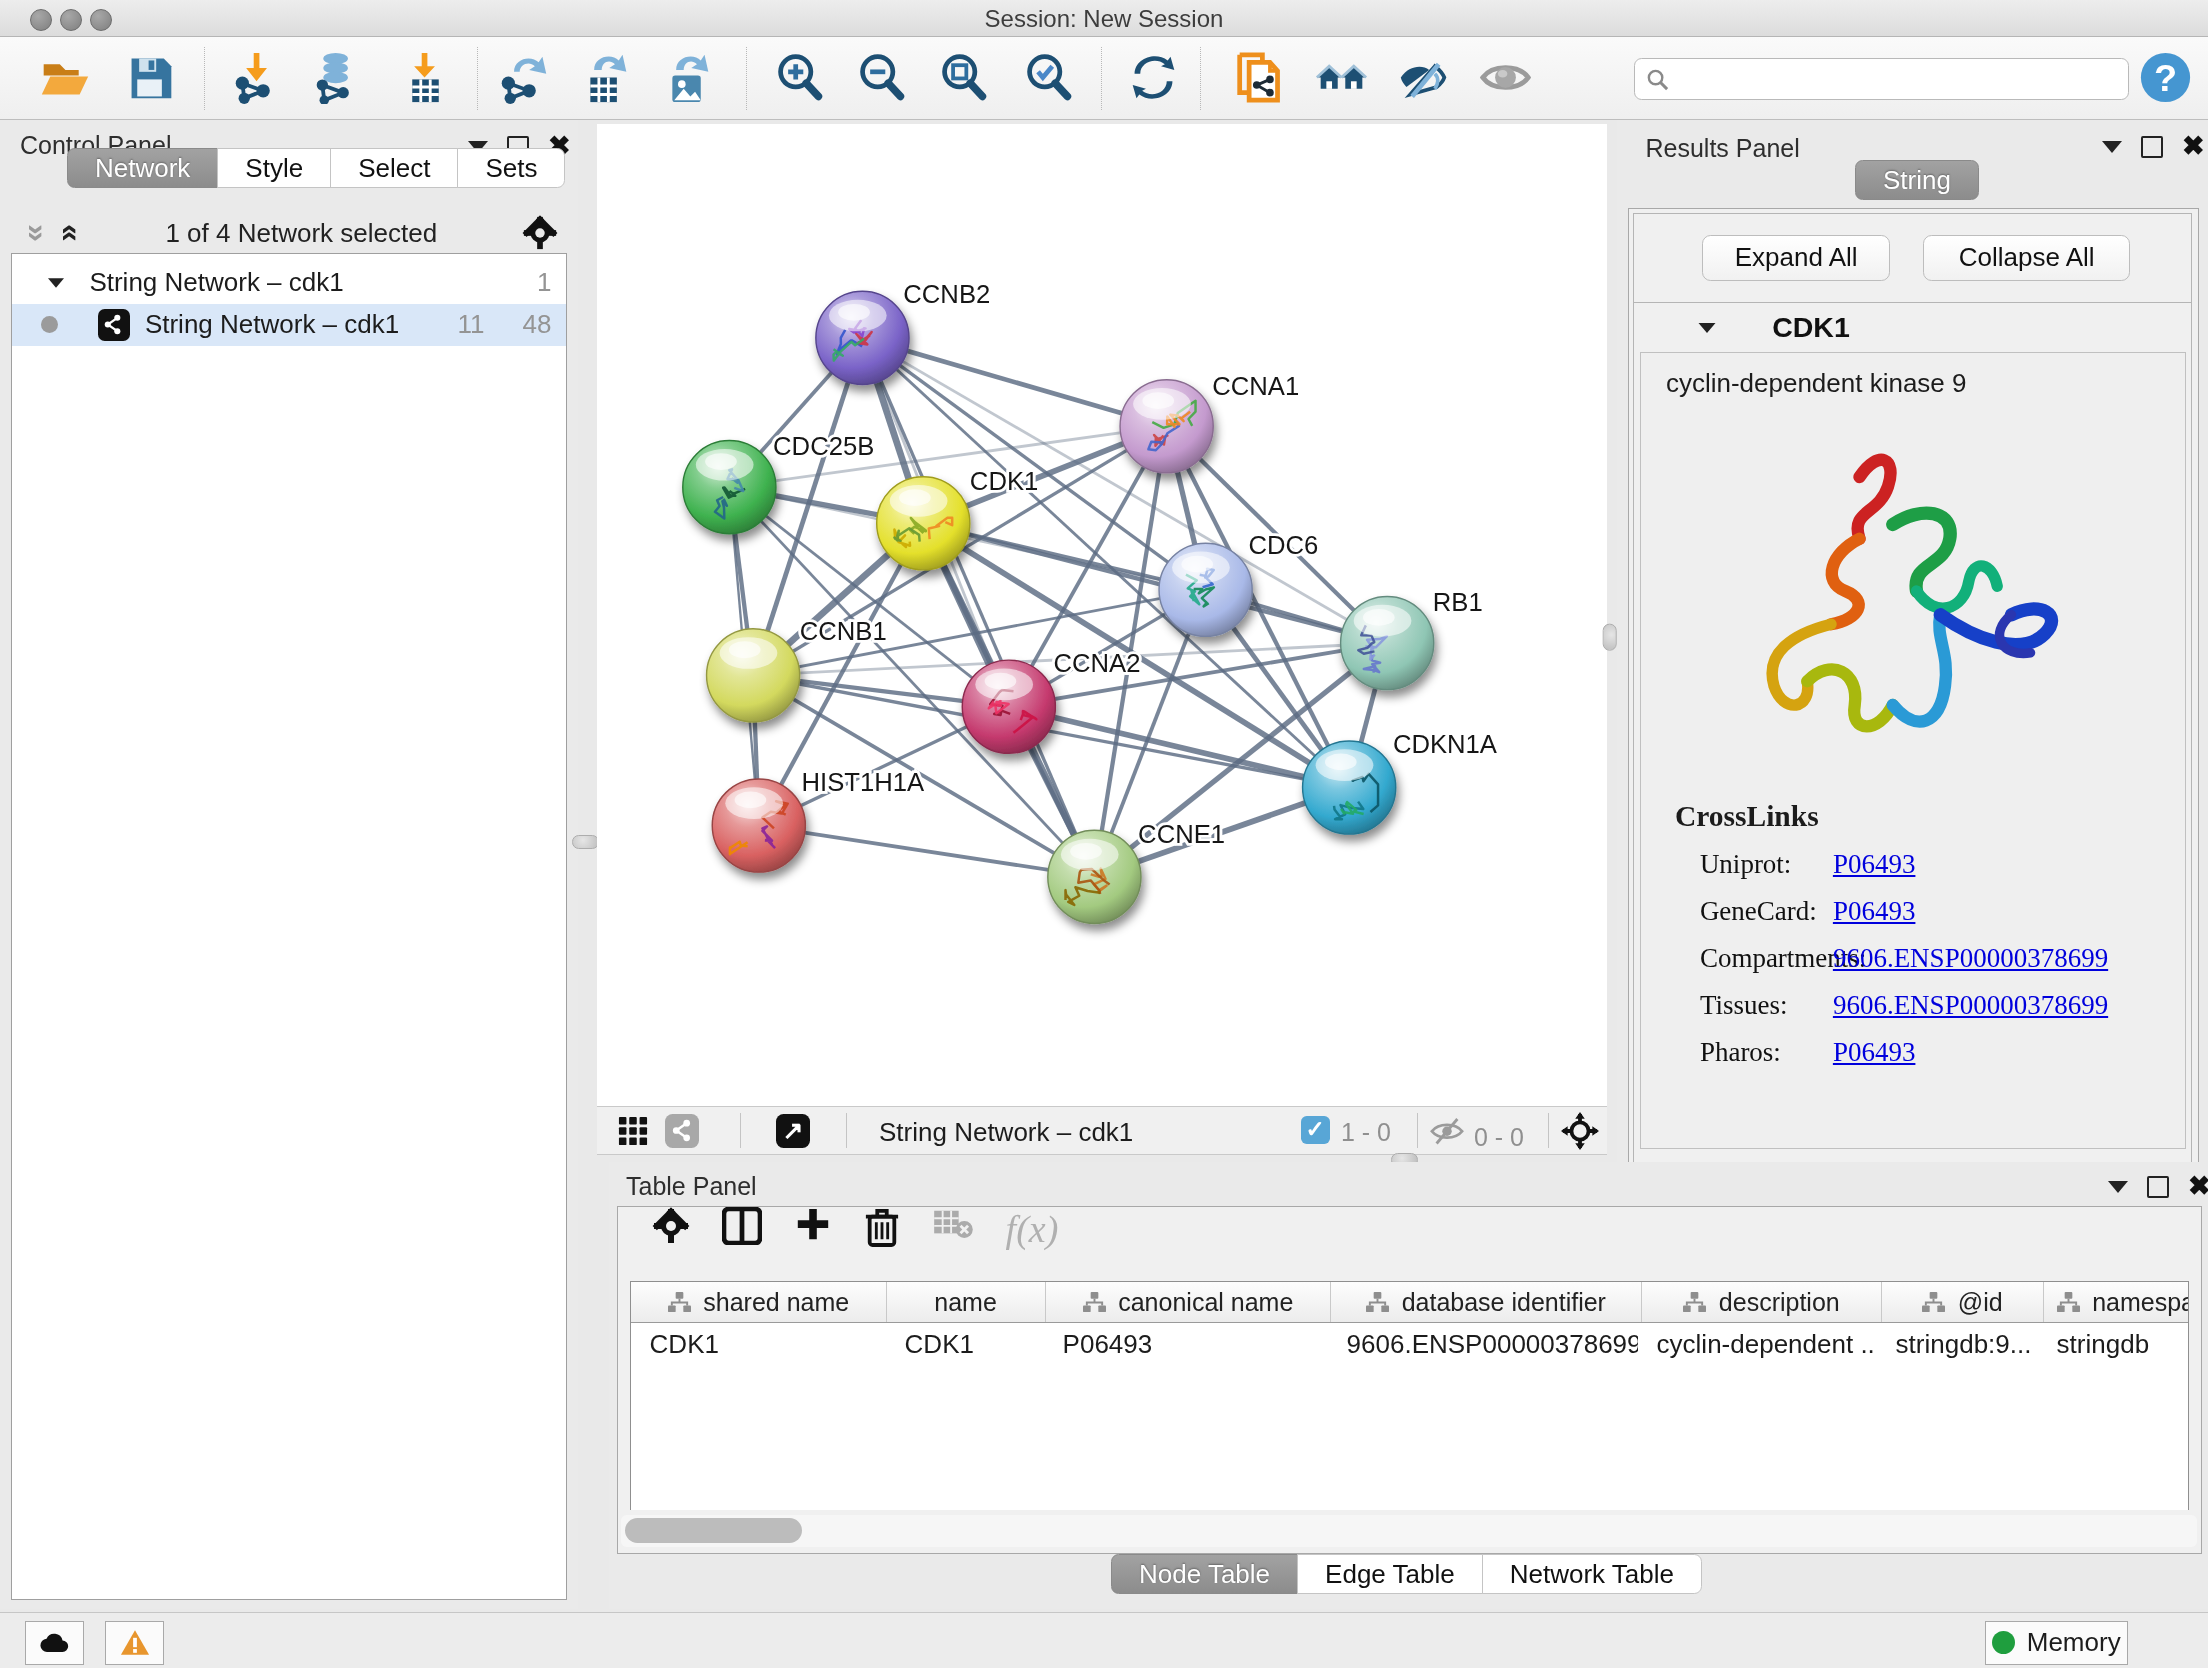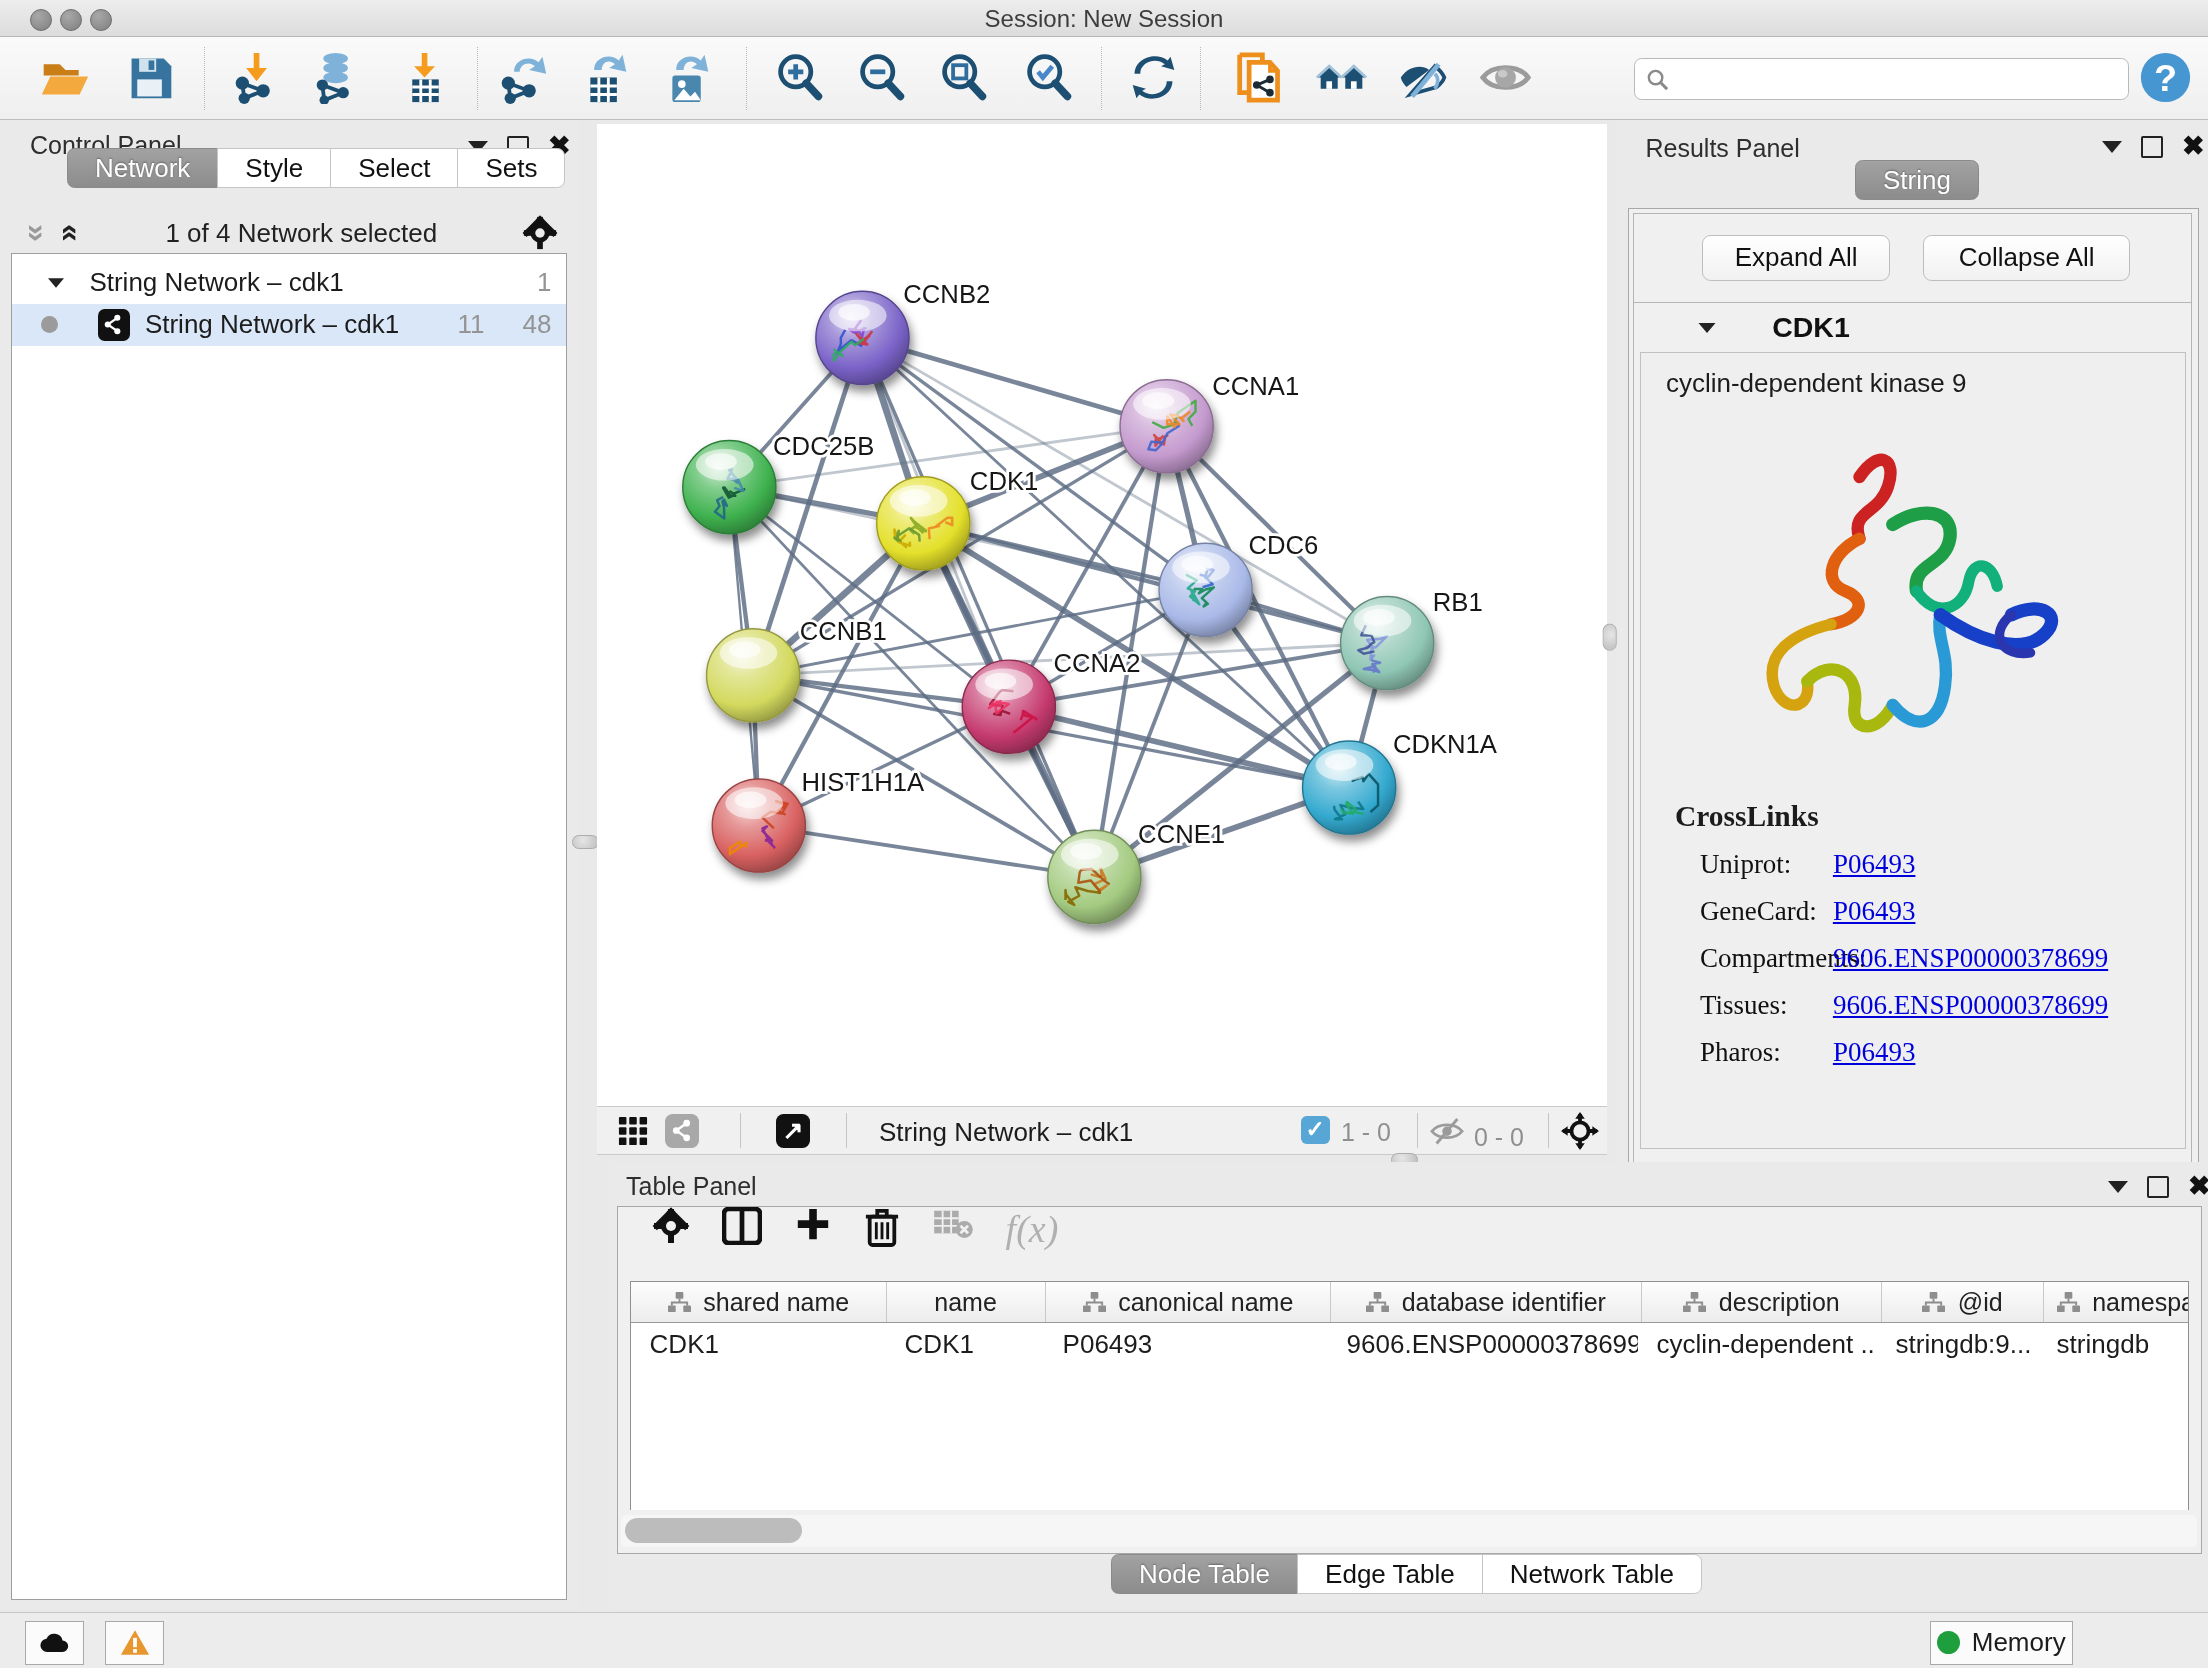--- a/index.html
+++ b/index.html
@@ -260,21 +260,21 @@
     </div>
     <span class="tbi" style="left:2138px">
       <svg width="53" height="53" viewBox="0 0 56 56">
           <circle cx="28" cy="28" r="26" fill="#4596d1"></circle>
           <text x="28" y="42" text-anchor="middle" font-size="40" font-weight="bold" fill="#fff">?</text>
         </svg>
     </span>
   </div>
 
   <div class="abs" style="left:0;top:120px;width:578px;height:1489px;background:#eaeaea;">
-    <div class="abs panel-title" style="left:30px;top:11.4px;">Control Panel</div>
+    <div class="abs panel-title" style="left:20px;top:11.4px;">Control Panel</div>
     <div class="abs ph-icons" style="left:468px;top:13.3px;">
       <span class="tri-down"></span>
       <span class="float-box"></span>
       <span class="x-icon">✖</span>
     </div>
     <div class="abs tabrow" style="left:67px;top:28px;">
         <span class="tab active">Network</span>
         <span class="tab">Style</span>
         <span class="tab">Select</span>
         <span class="tab">Sets</span>
@@ -801,20 +801,20 @@
           <path d="M9 22a7 7 0 0 1-1-14 9 9 0 0 1 17 2 6 6 0 0 1 0 12z" fill="#111"></path>
         </svg>
     </span>
     <span class="sb-btn" style="left:105px;width:57px;">
       <svg width="30" height="27" viewBox="0 0 32 28">
           <path d="M16 1l15 26H1z" fill="#e8962e"></path>
           <rect x="14" y="9" width="4" height="10" fill="#fff"></rect>
           <rect x="14" y="21" width="4" height="4" fill="#fff"></rect>
         </svg>
     </span>
-    <span class="sb-btn" style="left:1930px;width:141px;">
+    <span class="sb-btn" style="left:1985px;width:141px;">
       <span style="width:23px;height:23px;border-radius:50%;background:#1f9e3e;display:inline-block;"></span>
       <span>Memory</span>
     </span>
   </div>
 
 </div>
 
 
 </body></html>

